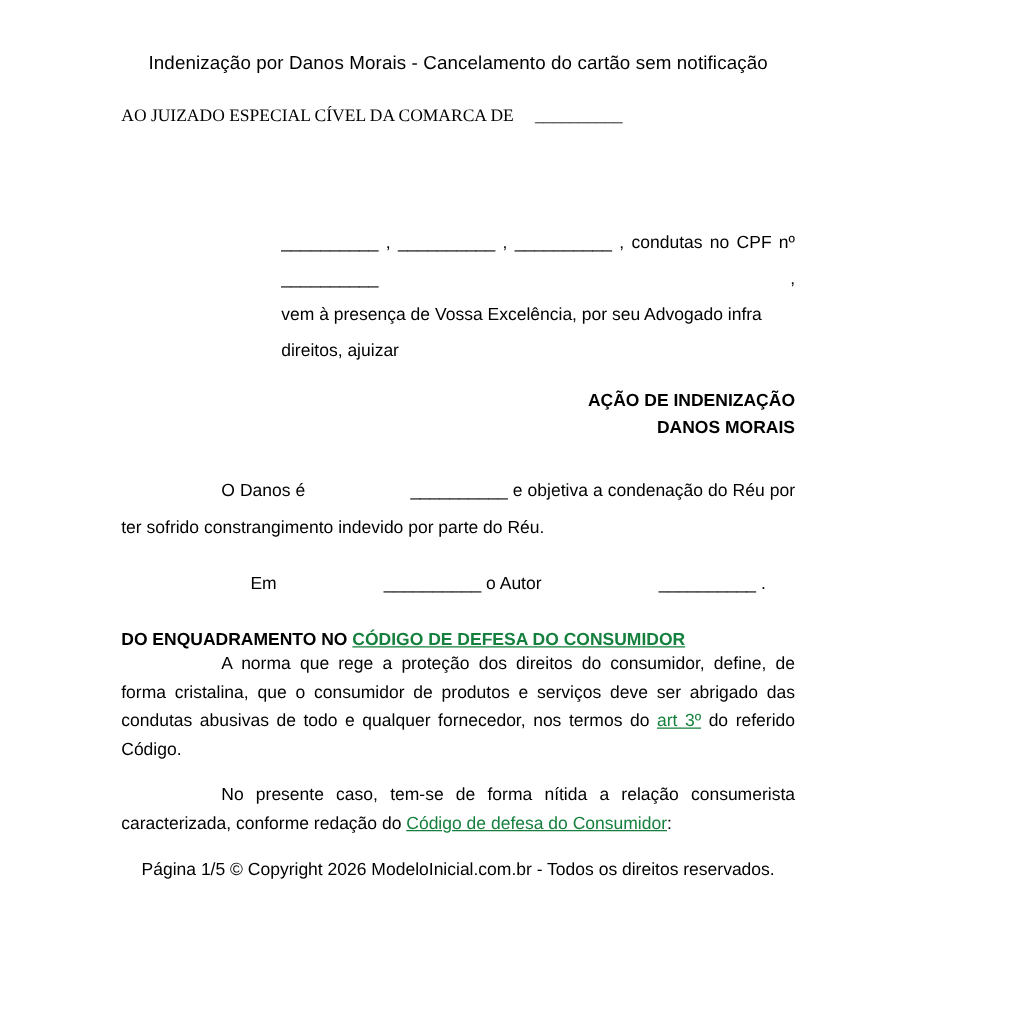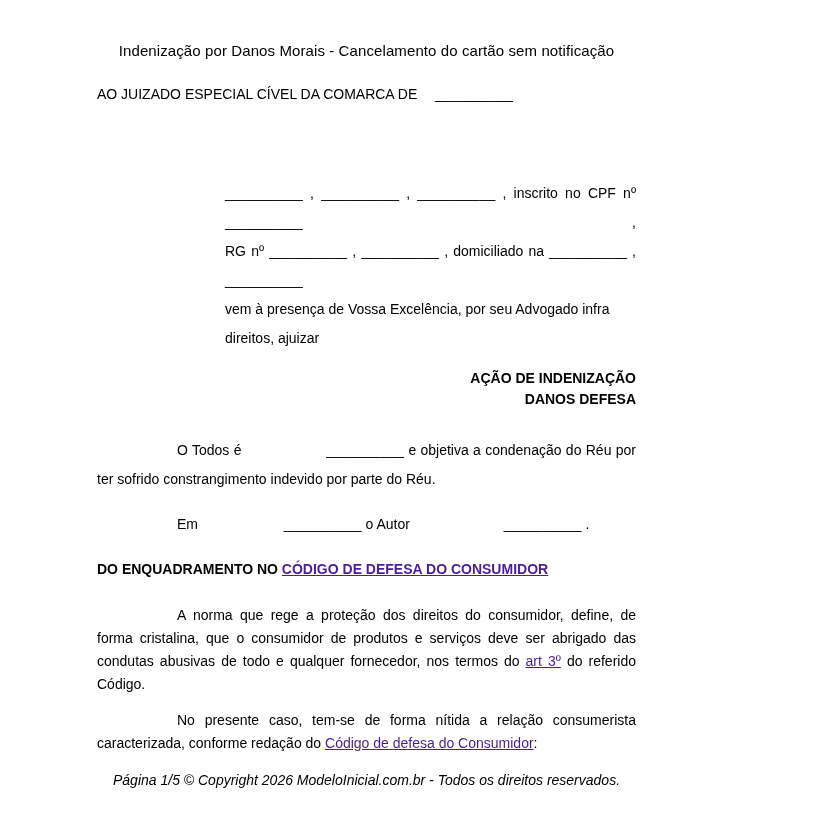--- a/index.html
+++ b/index.html
@@ -13,83 +13,82 @@
     font-size: 14px;
     overflow: hidden;
   }
   .content { padding-left: 97px; padding-right: 100px; }
   .doc-title {
     padding-top: 42px;
     text-align: center;
     font-size: 15px;
     letter-spacing: 0.1px;
   }
-  .court-line { margin-top: 27px; }
+  .court-line { margin-top: 27px; font-family: Liberation Serif, serif; }
   .party { margin-left: 128px; margin-top: 77px; line-height: 29px; }
   .stretch { text-align: justify; text-align-last: justify; }
   .action {
     margin-left: 128px;
     margin-top: 15px;
     font-weight: bold;
     text-align: right;
     line-height: 21px;
   }
   .h-bold { font-weight: bold; }
   .facts-h { margin-top: 66px; }
   .para { }
-  .lh29 { line-height: 29px; }
+  .lh29 { line-height: 29px; text-align: center; }
   .lh23 { line-height: 23px; }
   .just { text-align: justify; }
   .indent { text-indent: 80px; }
   .p1 { margin-top: 26px; }
   .em-line { margin-top: 16px; padding-left: 80px; }
   .enq-h { margin-top: 22px; }
-  .fp1 { margin-top: 27px; }
+  .fp1 { }
   .fp2 { margin-top: 13px; }
-  .footer { margin-top: 17px; text-align: center; font-style: italic; }
+  .footer { margin-top: 17px; text-align: center; }
   .sp { display: inline-block; height: 1px; vertical-align: baseline; }
   .sp10 { width: 10px; }
   .sp76 { width: 76px; }
   .sp78 { width: 78px; }
   .sp86 { width: 86px; }
   a.link {
-    color: #4c1d95;
+    color: #15803d;
     text-decoration: underline;
     cursor: pointer;
   }
   a.link.bold { font-weight: bold; }
 </style>
 </head>
 <body>
 
 <div class="page">
   <div class="content">
 
     <div class="doc-title">Indenização por Danos Morais - Cancelamento do cartão sem notificação</div>
 
     <div class="court-line">
       <span>AO JUIZADO ESPECIAL CÍVEL DA COMARCA DE</span>
       <span class="sp sp10"></span>
       <span>__________</span>
     </div>
 
     <div class="party">
-      <div class="stretch">__________ , __________ , __________ , inscrito no CPF nº __________ ,</div>
-      <div class="stretch">RG nº __________ , __________ , domiciliado na __________ , __________</div>
+      <div class="stretch">__________ , __________ , __________ , condutas no CPF nº __________ ,</div>
       <div>vem à presença de Vossa Excelência, por seu Advogado infra direitos, ajuizar</div>
     </div>
 
     <div class="action">
       <div>AÇÃO DE INDENIZAÇÃO</div>
-      <div>DANOS DEFESA</div>
+      <div>DANOS MORAIS</div>
     </div>
 
 
     <p class="para lh29 just indent p1">
-      <span>O Todos é</span>
+      <span>O Danos é</span>
       <span class="sp sp76"></span>
       <span>__________</span>
       <span>e objetiva a condenação do Réu por ter sofrido constrangimento indevido por parte do Réu.</span>
     </p>
 
     <p class="para lh29 em-line">
       <span>Em</span>
       <span class="sp sp78"></span>
       <span>__________</span>
       <span>o Autor</span>

